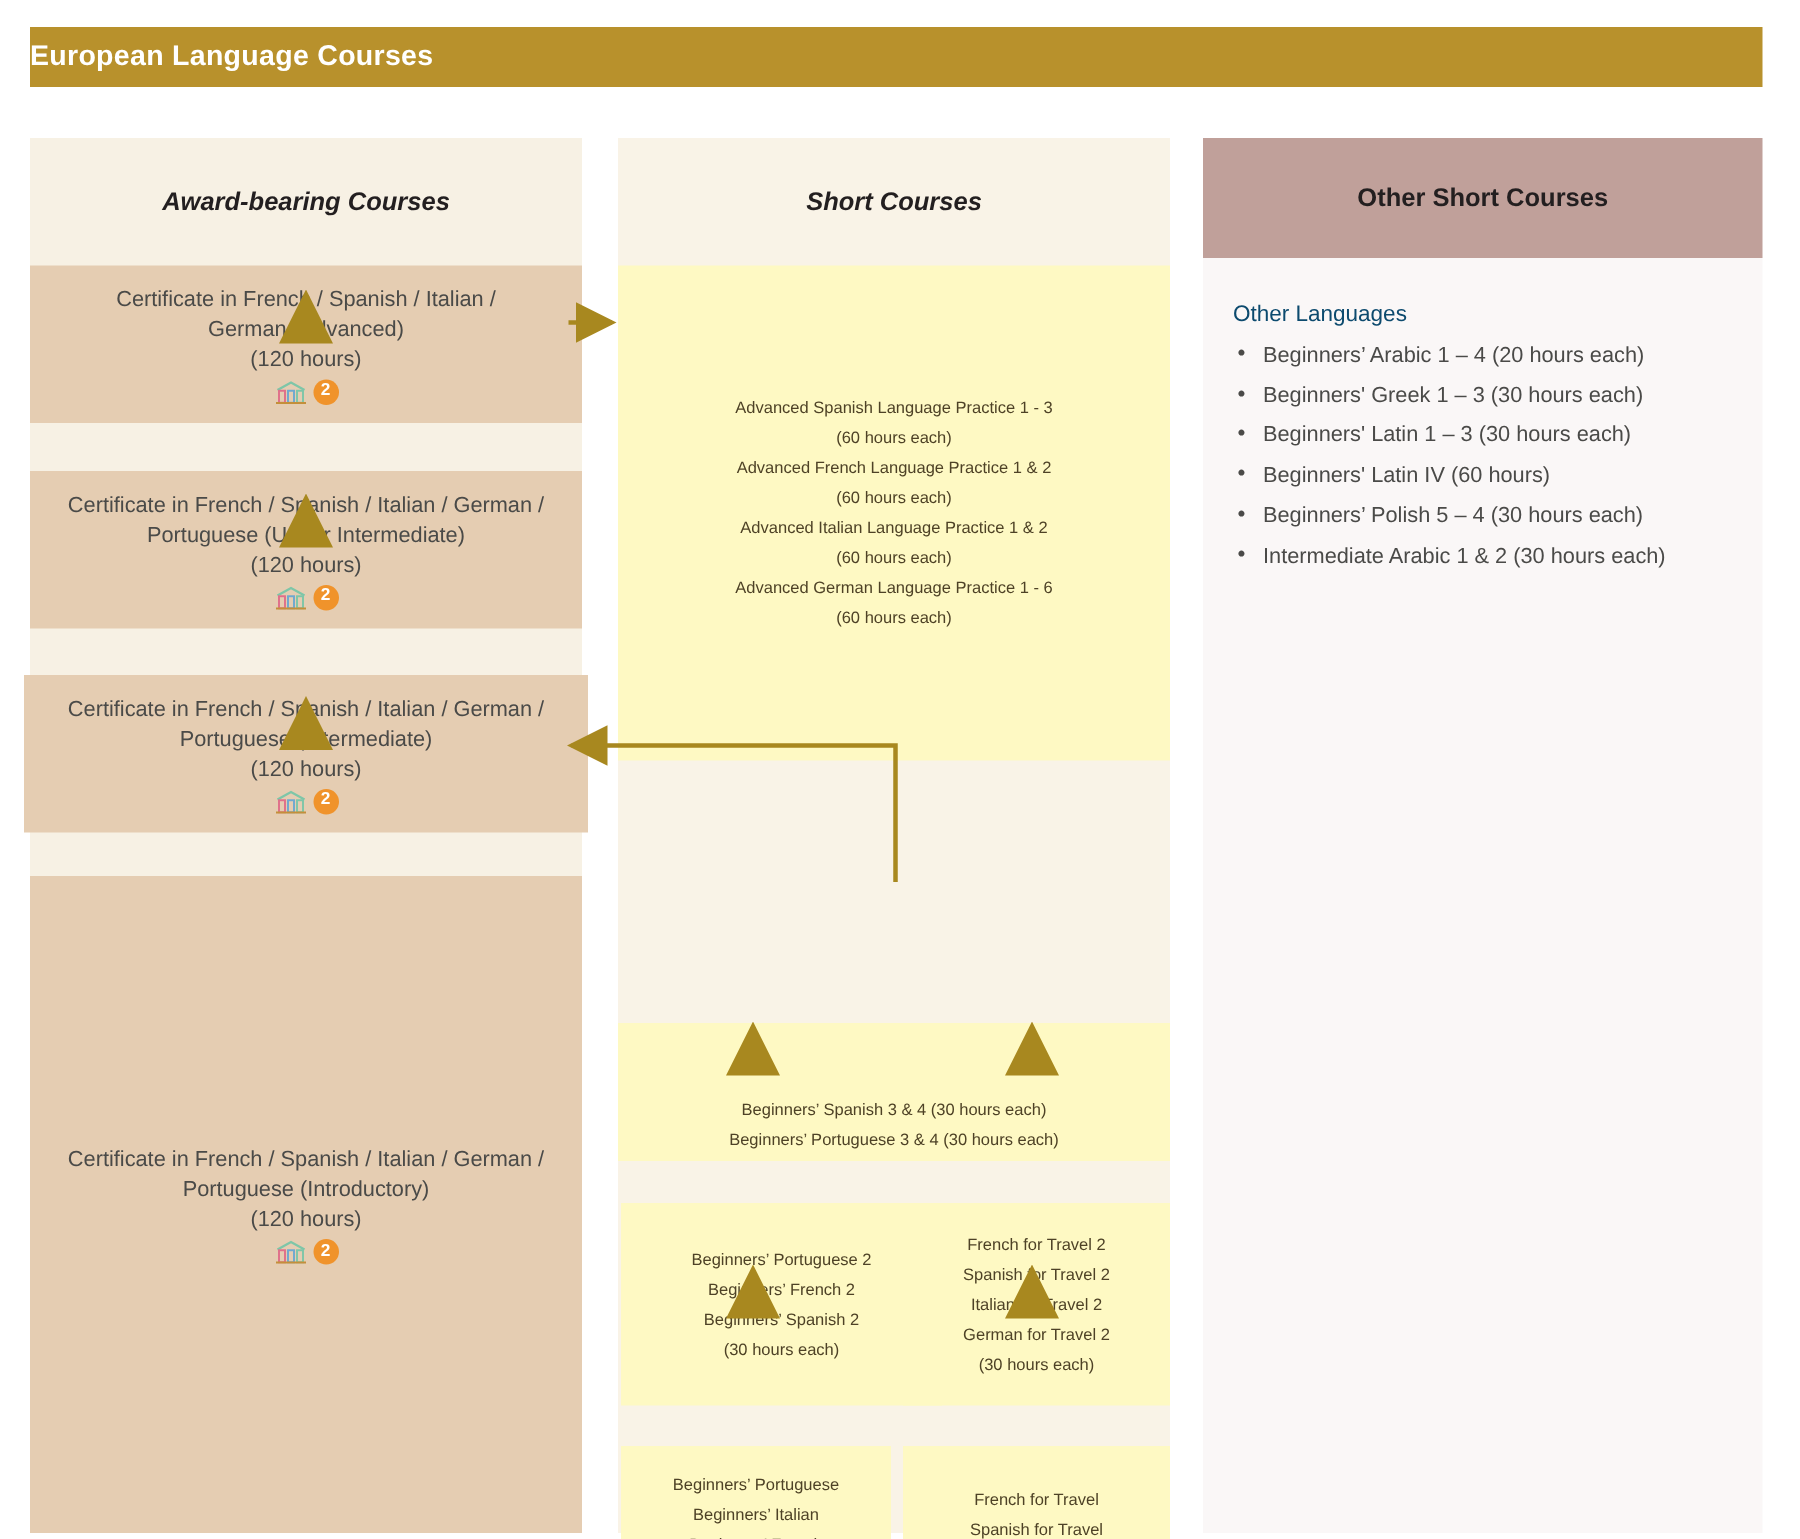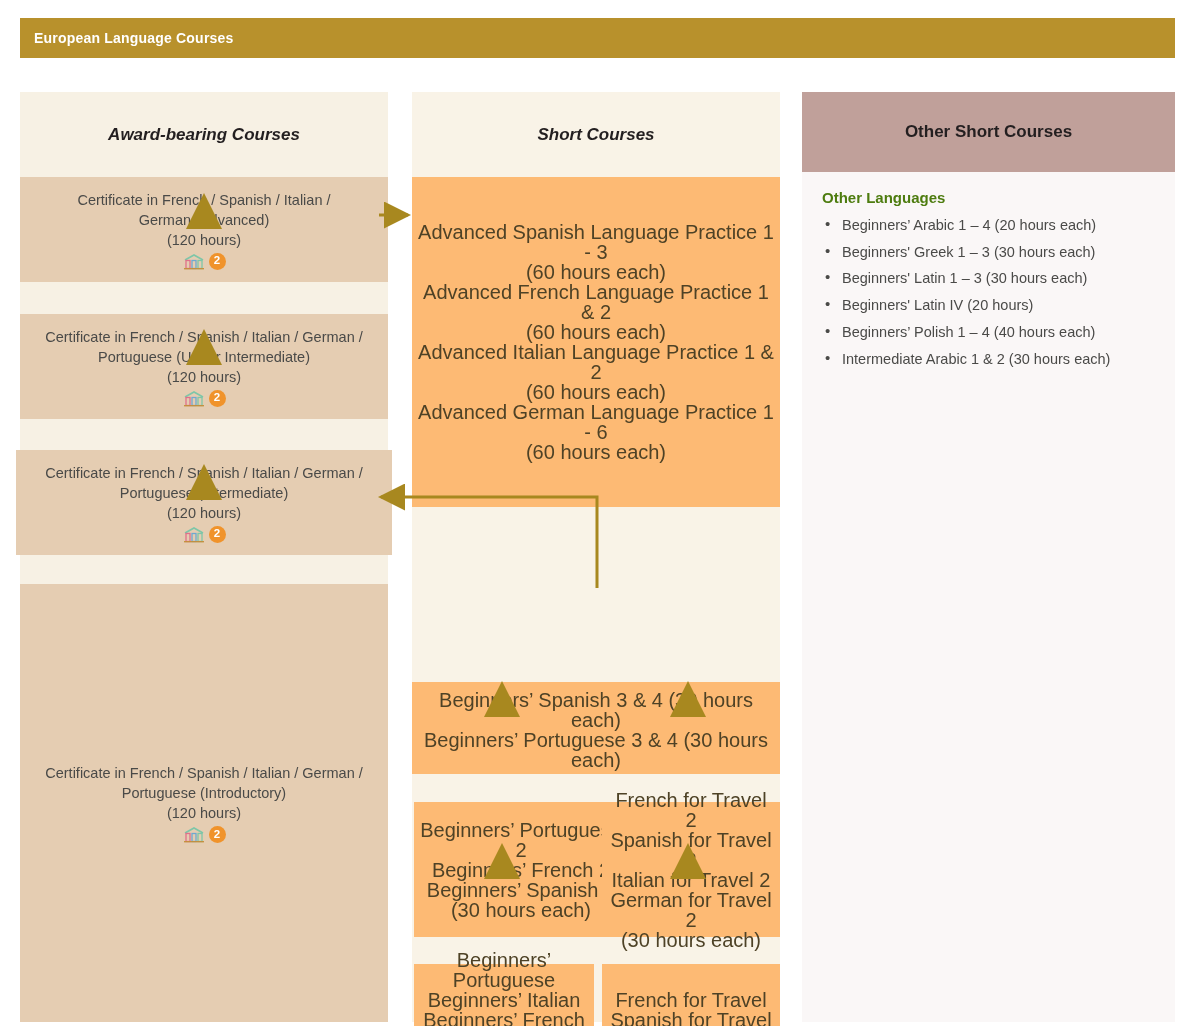--- a/index.html
+++ b/index.html
@@ -19,24 +19,23 @@
     left: 20px;
     top: 18px;
     width: 1155px;
     height: 40px;
     background: #b8912c;
     display: flex;
     align-items: center;
   }
   #title-bar .title-text {
     color: #ffffff;
-    font-size: 14px;
+    font-size: 19px;
     font-weight: bold;
     letter-spacing: .2px;
-    padding-left: 14px;
   }
 
   
   .column { position: absolute; }
 
   #col-award    { left: 20px;  top: 92px; width: 368px; height: 930px; }
   #col-short    { left: 412px; top: 92px; width: 368px; height: 930px; }
   #col-other    { left: 802px; top: 92px; width: 373px; height: 930px; }
 
   .col-head {
@@ -102,23 +101,23 @@
     font-weight: bold;
     display: flex;
     align-items: center;
     justify-content: center;
     line-height: 1;
   }
 
   
   .gold-box {
     position: absolute;
-    background: #fdba74;
+    background: #fef9c3;
     color: #4e4226;
-    font-size: 20px;
+    font-size: 11px;
     line-height: 20px;
     text-align: center;
     display: flex;
     align-items: center;
     justify-content: center;
     padding: 4px 6px;
   }
   .gold-box .lines { white-space: pre-line; }
 
   #short-adv    { left: 0;    top: 85px;  width: 368px; height: 330px; }
@@ -133,23 +132,24 @@
     position: absolute; left: 0; top: 0; width: 100%; height: 80px;
     background: #c0a09a;
   }
   #col-other .other-body {
     position: absolute; left: 0; top: 80px; width: 100%; height: 850px;
     background: #faf7f7;
     padding: 17px 16px 0 20px;
   }
   .other-subtitle {
     font-size: 15px;
-    font-weight: bold;
-    color: #4d7c0f;
+    font-weight: normal;
+    color: #0c4a6e;
     margin-bottom: 6px;
+    margin-top: 12px;
   }
   ul.other-list { list-style: none; }
   ul.other-list li {
     position: relative;
     font-size: 14.5px;
     line-height: 26.7px;
     color: #4a4a48;
     padding-left: 20px;
   }
   ul.other-list li::before {
@@ -296,22 +296,22 @@
 </div>
 
 <div class="column" id="col-other">
   <div class="col-head">Other Short Courses</div>
   <div class="other-body">
     <div class="other-subtitle">Other Languages</div>
     <ul class="other-list">
       <li>Beginners’ Arabic 1 – 4 (20 hours each)</li>
       <li>Beginners' Greek 1 – 3 (30 hours each)</li>
       <li>Beginners' Latin 1 – 3 (30 hours each)</li>
-      <li>Beginners' Latin IV (20 hours)</li>
-      <li>Beginners’ Polish 1 – 4 (40 hours each)</li>
+      <li>Beginners' Latin IV (60 hours)</li>
+      <li>Beginners’ Polish 5 – 4 (30 hours each)</li>
       <li>Intermediate Arabic 1 &amp; 2 (30 hours each)</li>
     </ul>
   </div>
 </div>
 
 <svg class="arrow-svg" style="left:0; top:0; width:1200px; height:1026px;">
   <defs>
     <marker id="ahead" markerWidth="9" markerHeight="9" refX="8" refY="4.5" orient="auto">
       <path d="M0,0 L9,4.5 L0,9 Z" fill="#a8881f"></path>
     </marker>

